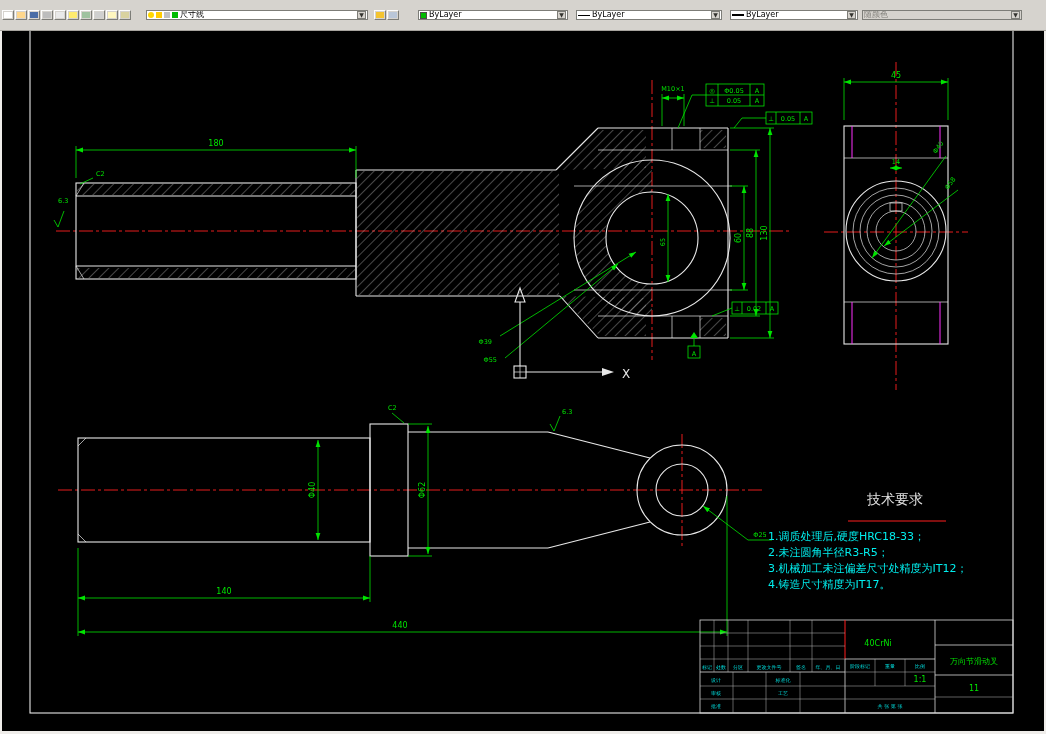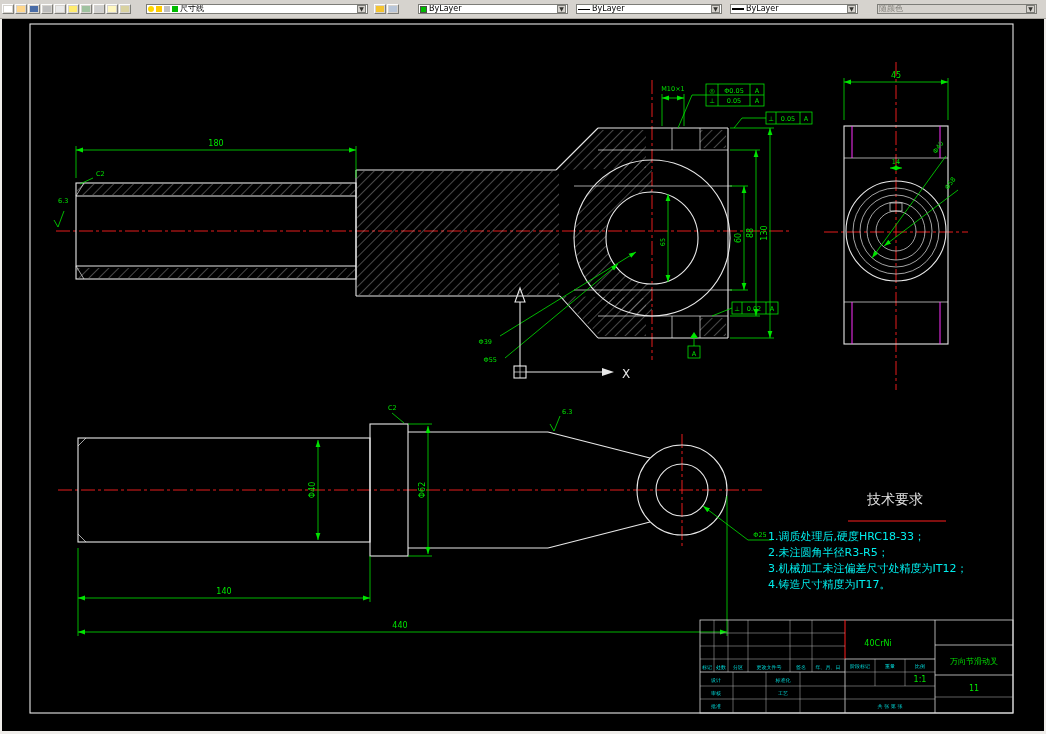--- a/index.html
+++ b/index.html
@@ -1,21 +1,21 @@
 <!DOCTYPE html>
 <html><head>
 <meta charset="utf-8">
 <style>
   *{margin:0;padding:0;box-sizing:border-box}
   html,body{width:1046px;height:734px;overflow:hidden;background:#fff;
     font-family:"DejaVu Sans",sans-serif}
   .window{position:relative;width:1046px;height:734px;background:#efedea}
   
   .toolbar{position:absolute;top:0;left:0;right:0;height:18px;background:#d6d3ce;
-    display:flex;align-items:center;padding:9px 2px;border-bottom:1px solid #a7a49e;z-index:5}
+    display:flex;align-items:center;padding:15px 2px;border-bottom:1px solid #a7a49e;z-index:5}
   .tbtn{width:12px;height:10px;flex:0 0 auto;margin-right:1px;background:#d6d3ce;
     border:1px solid;border-color:#fdfdfd #7d7d78 #7d7d78 #fdfdfd;position:relative}
   .tbtn .glyph{position:absolute;inset:1px}
   .combo{height:10px;flex:0 0 auto;background:#fff;border:1px solid #7d7d78;display:flex;
     align-items:center;font-size:8px;line-height:8px;padding:0 1px;gap:2px;color:#000;
     white-space:nowrap;overflow:hidden}
   .combo .arrow{margin-left:auto;flex:0 0 auto;width:9px;height:8px;background:#d6d3ce;
     border:1px solid #7d7d78;font-size:6px;line-height:6px;text-align:center;color:#33332f}
   .combo.disabled{background:#d6d3ce;color:#82807b}
   .mini{width:6px;height:6px;flex:0 0 auto;display:inline-block}
@@ -103,21 +103,21 @@
       <span>ByLayer</span>
       <span class="arrow">▼</span>
     </div>
 
     <div class="combo" style="width:128px;margin-left:8px">
       <span class="mini" style="background:#000;height:2px;width:12px"></span>
       <span>ByLayer</span>
       <span class="arrow">▼</span>
     </div>
 
-    <div class="combo disabled" style="width:160px;margin-left:19px">
+    <div class="combo disabled" style="width:160px;margin-left:4px">
       <span>随颜色</span>
       <span class="arrow">▼</span>
     </div>
   </div>
 
   <div class="canvas">
   <svg viewBox="2 12 1042 719" preserveAspectRatio="none">
     <defs>
       <pattern id="hatch" patternUnits="userSpaceOnUse" width="7" height="7" patternTransform="rotate(45)">
         <line x1="0" y1="0" x2="0" y2="7" stroke="#cfcfcf" stroke-width="0.7"></line>

